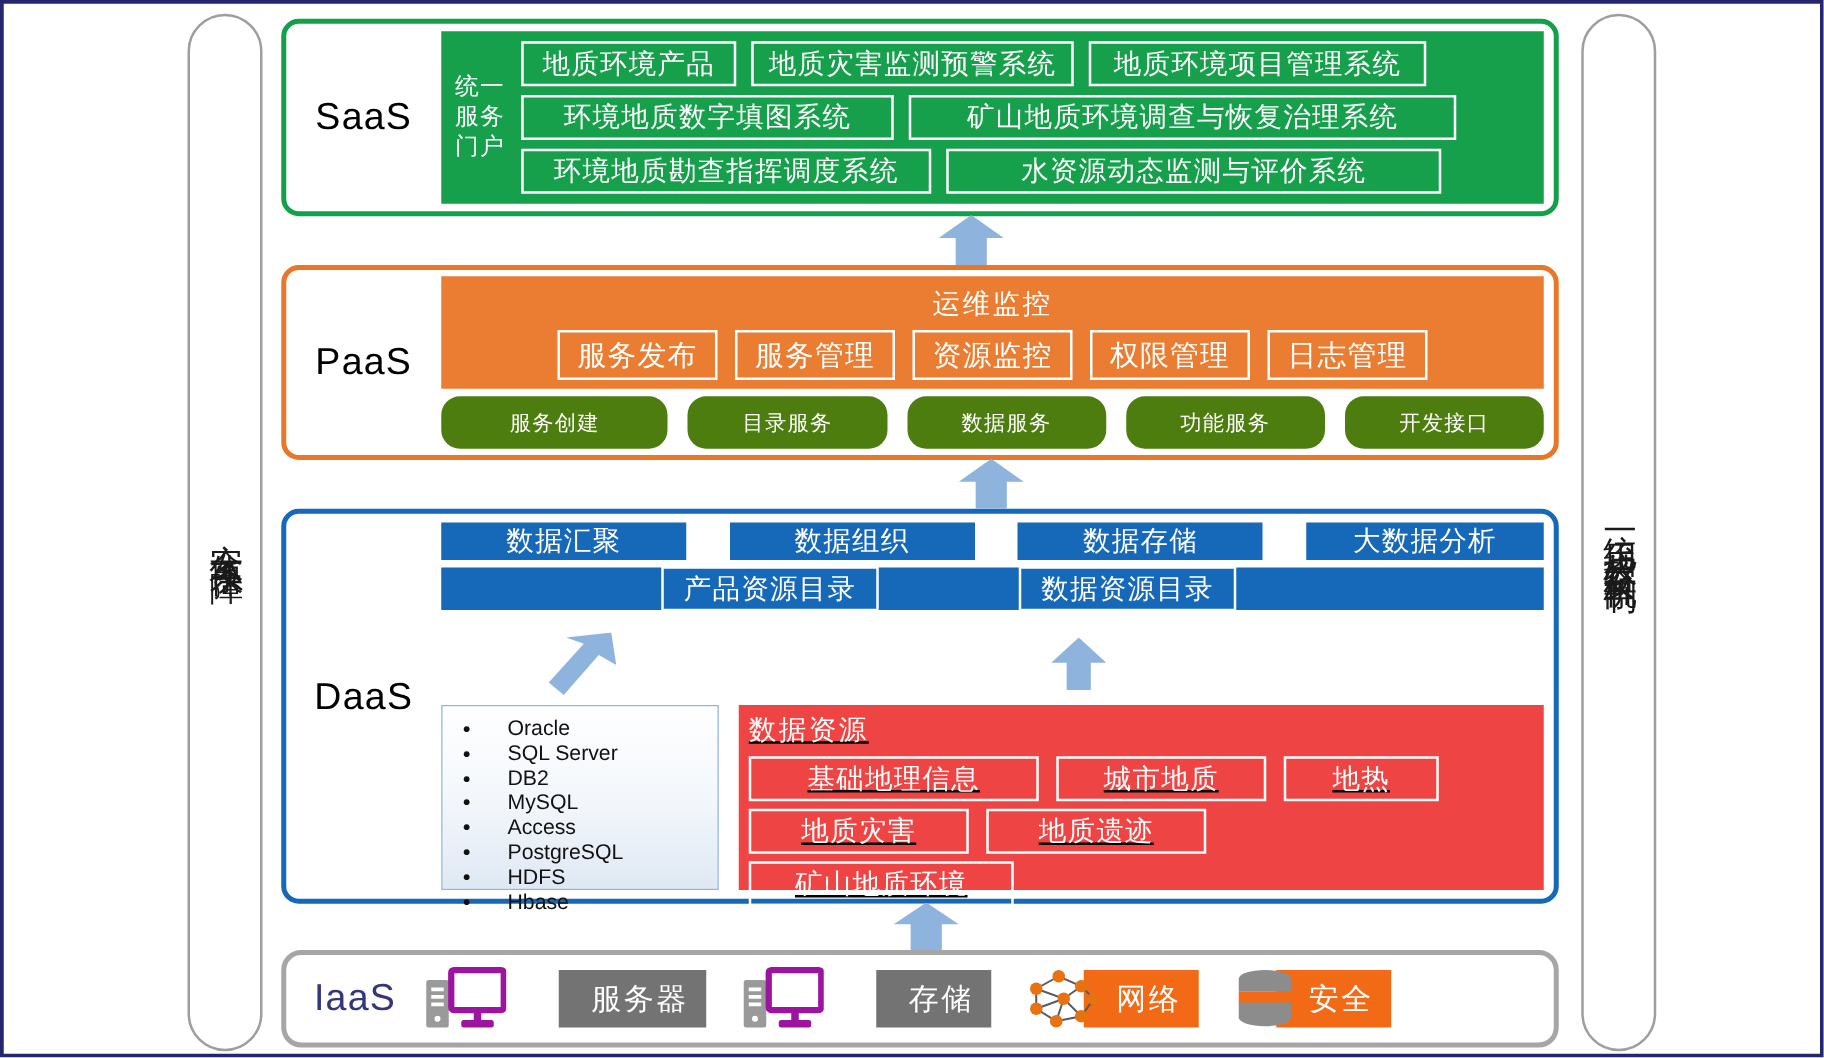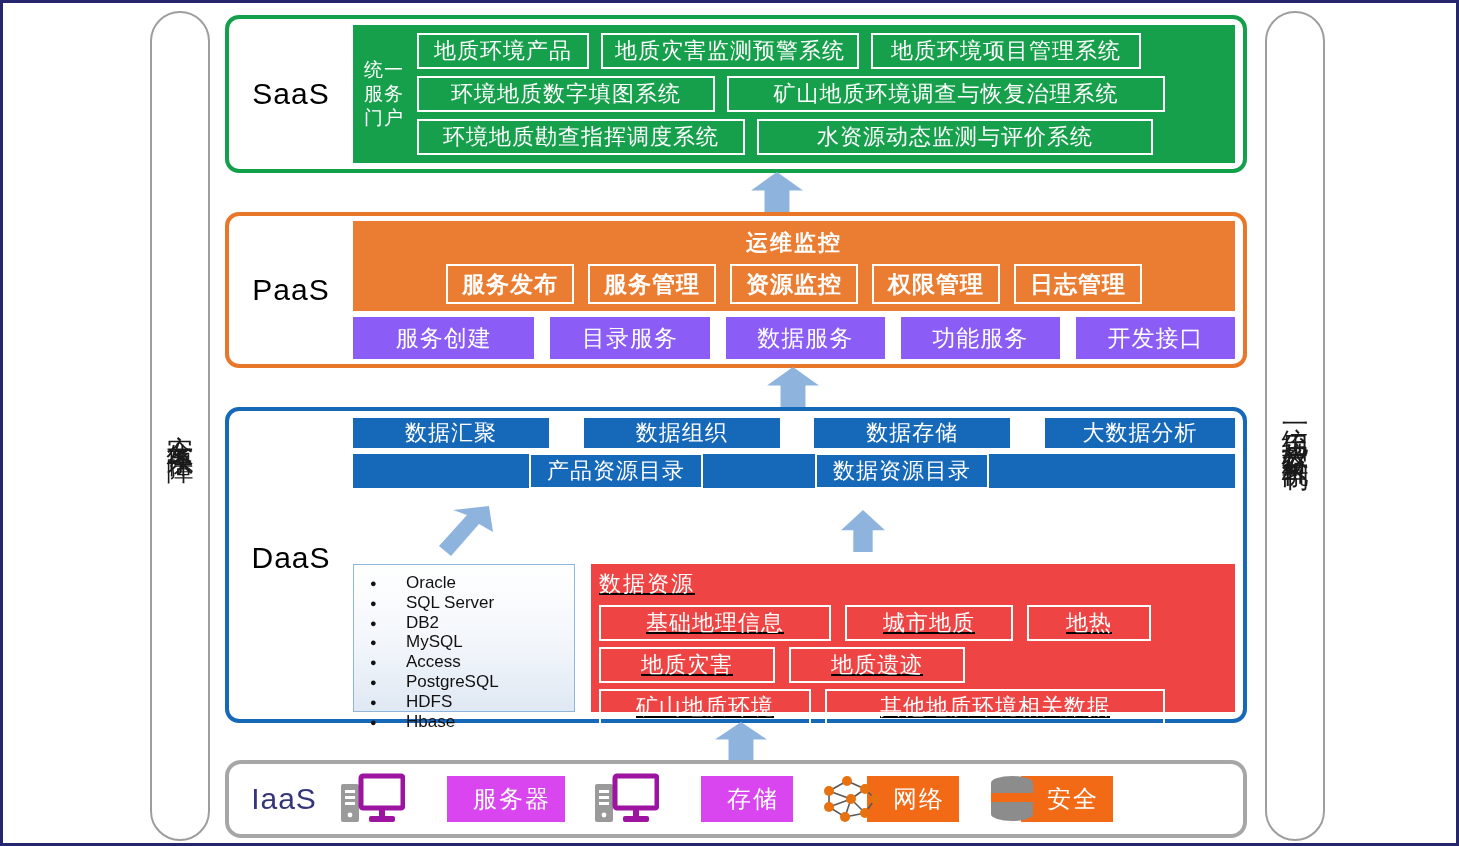--- a/index.html
+++ b/index.html
@@ -86,35 +86,35 @@
   #layer-paas {
     left: 222px; top: 209px; width: 1022px; height: 156px;
     border: 4px solid #e8772a;
   }
   #layer-paas .layer-label { width: 124px; }
   .paas-inner { position: absolute; left: 0; top: 5px; right: 8px; bottom: 5px;
                 display: flex; flex-direction: column; gap: 6px; }
   .paas-top {
     flex: 1 1 auto; background: #ea7d31;
     display: flex; flex-direction: column; align-items: center;
-    justify-content: center; gap: 6px; padding: 4px 16px; font-weight: bold;
+    justify-content: center; gap: 6px; padding: 4px 16px;
   }
   .paas-title { color: #ffffff; font-size: 22px; letter-spacing: 2px; }
   .paas-top-row { display: flex; gap: 14px; }
   .obox-outline {
     border: 2px solid #ffffff; color: #ffffff; font-size: 23px;
     height: 40px; padding: 0 14px;
     display: flex; align-items: center; justify-content: center;
     letter-spacing: 1px; white-space: nowrap;
   }
   .paas-bottom { flex: 0 0 42px; display: flex; gap: 16px; }
   .obox-solid {
-    background: #8b5cf6; color: #ffffff; font-size: 23px;
-    display: flex; align-items: center; justify-content: center;
-    letter-spacing: 1px; white-space: nowrap;
+    background: #4d7c0f; color: #ffffff; font-size: 17px;
+    display: flex; align-items: center; justify-content: center;
+    letter-spacing: 1px; white-space: nowrap; border-radius: 15px;
   }
 
   
   #layer-daas {
     left: 222px; top: 404px; width: 1022px; height: 316px;
     border: 4px solid #1668b8;
   }
   #layer-daas .layer-label { width: 124px; position: absolute;
         left: 0; top: 130px; }
   .daas-inner { position: absolute; left: 124px; top: 7px; right: 8px; bottom: 7px; }
@@ -167,21 +167,21 @@
   #layer-iaas .layer-label { width: 110px; color: #35357a; font-size: 30px; }
   .iaas-items { flex: 1 1 auto; display: flex; align-items: center; gap: 28px; }
   .iaas-item { position: relative; display: flex; align-items: center; height: 56px; }
   .iaas-icon { position: relative; z-index: 2; flex: 0 0 auto;
                display: flex; align-items: center; }
   .iaas-tag {
     margin-left: -16px; height: 46px; padding: 0 14px 0 26px;
     display: flex; align-items: center; justify-content: center;
     color: #ffffff; font-size: 24px; letter-spacing: 2px; z-index: 1;
   }
-  .tag-purple { background: #d946ef; margin-left: 42px; }
+  .tag-purple { background: #737373; margin-left: 42px; }
   .tag-orange { background: #f26a16; }
 
   
   .arrow-up {
     position: absolute; width: 52px; height: 40px;
     background: #8eb4de;
     clip-path: polygon(50% 0%, 100% 46%, 74% 46%, 74% 100%, 26% 100%, 26% 46%, 0% 46%);
   }
   #arrow-saas { left: 748px; top: 169px; }
   #arrow-paas { left: 764px; top: 364px; }
@@ -303,21 +303,20 @@
             <div class="bbox-outline cjk" style="width:232px">基础地理信息</div>
             <div class="bbox-outline cjk" style="width:168px">城市地质</div>
             <div class="bbox-outline cjk" style="width:124px">地热</div>
           </div>
           <div class="res-row">
             <div class="bbox-outline cjk" style="width:176px">地质灾害</div>
             <div class="bbox-outline cjk" style="width:176px">地质遗迹</div>
           </div>
           <div class="res-row">
             <div class="bbox-outline cjk" style="width:212px">矿山地质环境</div>
-            <div class="bbox-outline cjk" style="width:340px">其他地质环境相关数据</div>
           </div>
         </div>
       </div>
     </div>
   </div>
 
   <svg id="arrow-catalog1" viewBox="0 0 54 50">
     <polygon points="50,0 54,26 40,18 12,50 0,40 28,9 14,4" fill="#8eb4de"></polygon>
   </svg>
   <div id="arrow-catalog2"></div>

